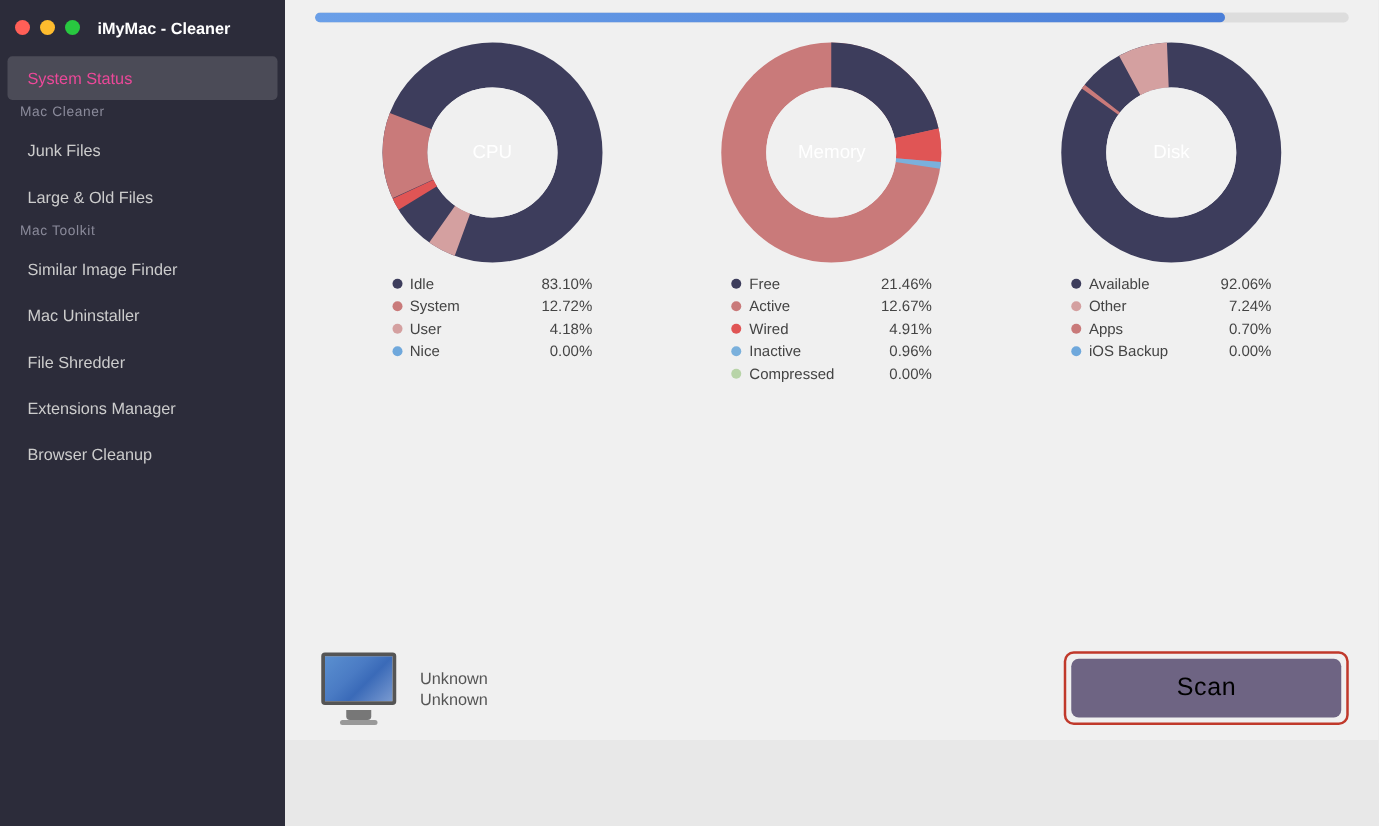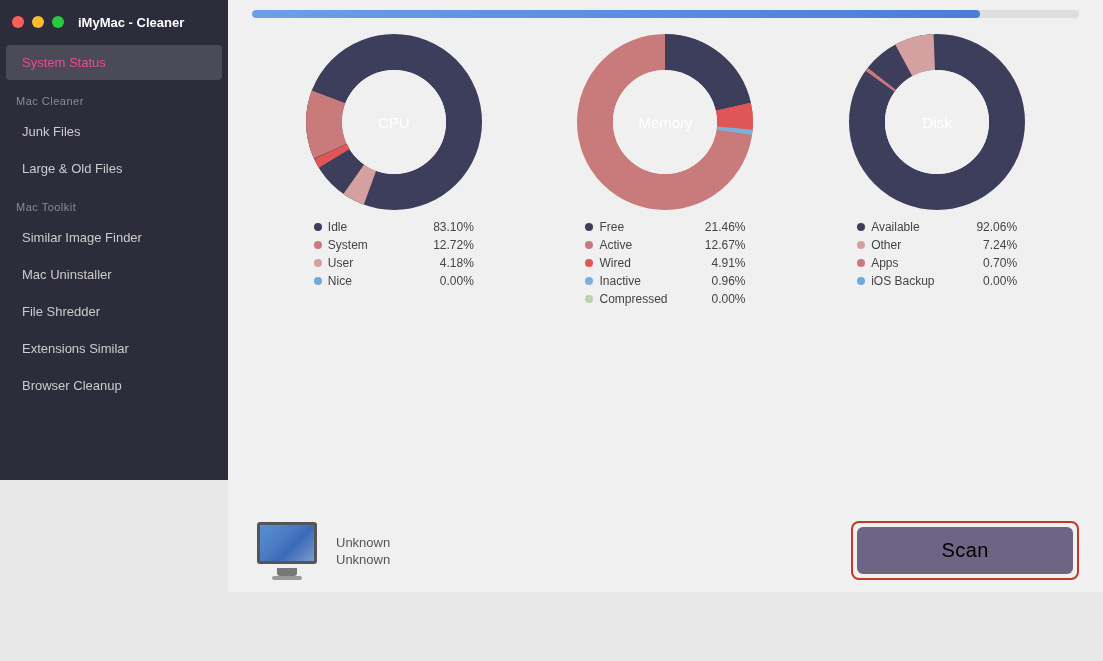--- a/index.html
+++ b/index.html
@@ -3,21 +3,21 @@
   <meta charset="utf-8">
   <style>
     * { margin: 0; padding: 0; box-sizing: border-box; }
     body { width: 1103px; height: 661px; overflow: hidden; font-family: -apple-system, BlinkMacSystemFont, 'Helvetica Neue', Arial, sans-serif; background: #e8e8e8; display: flex; }
 
     
     .sidebar {
       width: 228px;
       min-width: 228px;
       background: #2c2c3a;
-      height: 480px;
+      height: 661px;
       display: flex;
       flex-direction: column;
       color: #fff;
     }
     .sidebar-titlebar {
       height: 44px;
       display: flex;
       align-items: center;
       padding: 0 12px;
       gap: 8px;
@@ -31,21 +31,21 @@
     .tl-green { background: #28c840; }
     .sidebar-title {
       font-size: 13px;
       font-weight: 600;
       color: #fff;
       margin-left: 6px;
     }
     .sidebar-section-label {
       font-size: 11px;
       color: #8a8a9a;
-      padding: 14px 16px 6px;
+      padding: 3px 16px 6px;
       letter-spacing: 0.5px;
     }
     .sidebar-item {
       padding: 10px 16px;
       font-size: 13px;
       color: #ccc;
       cursor: pointer;
       border-radius: 4px;
       margin: 1px 6px;
     }
@@ -236,21 +236,21 @@
   <div class="sidebar-item">
     <span>Similar Image Finder</span>
   </div>
   <div class="sidebar-item">
     <span>Mac Uninstaller</span>
   </div>
   <div class="sidebar-item">
     <span>File Shredder</span>
   </div>
   <div class="sidebar-item">
-    <span>Extensions Similar</span>
+    <span>Extensions Manager</span>
   </div>
   <div class="sidebar-item">
     <span>Browser Cleanup</span>
   </div>
 </div>
 
 <div class="main">
 
   <div class="progress-bar-container">
     <div class="progress-bar-fill"></div>

